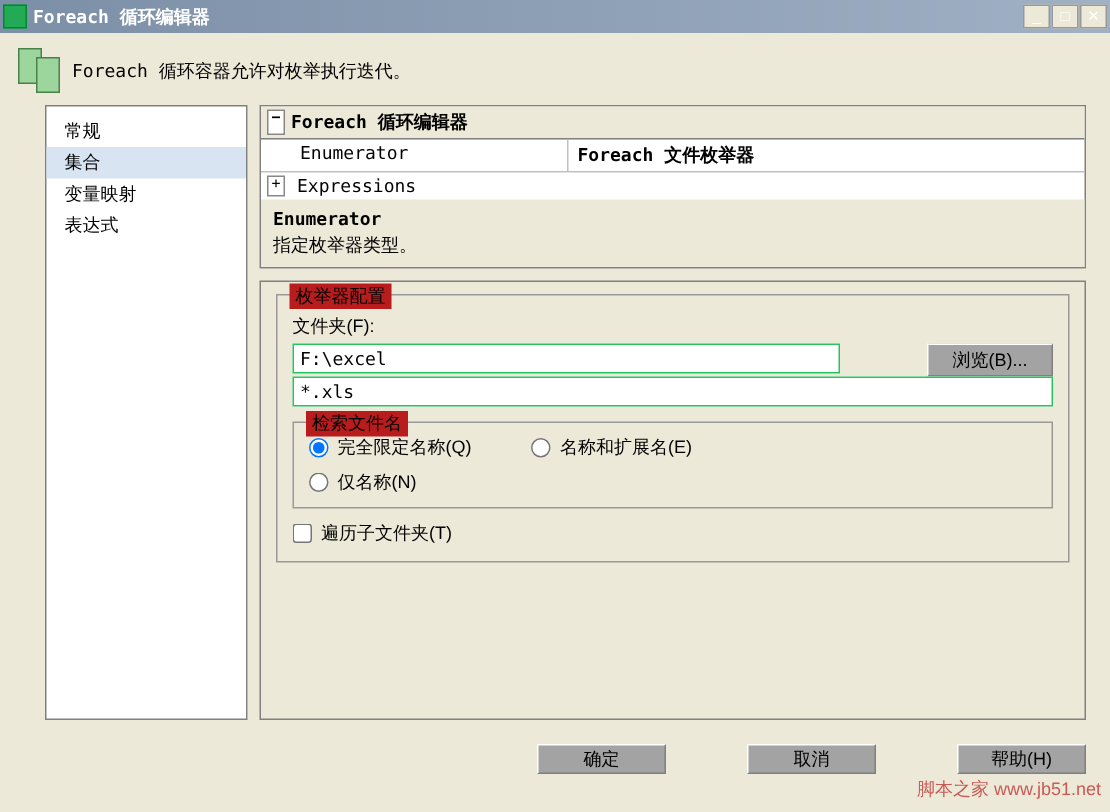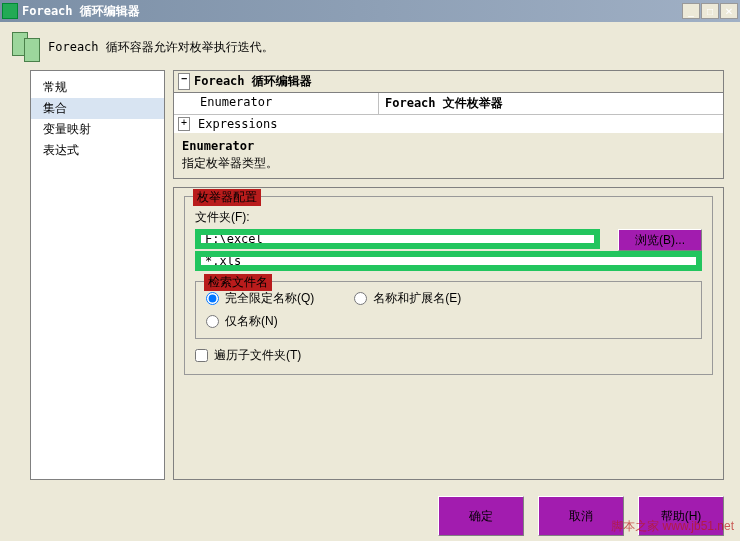--- a/index.html
+++ b/index.html
@@ -25,30 +25,30 @@
 .pg-row { display: flex; border-bottom: 1px solid #c0c0c0; }
 .pg-cell-label { width: 205px; padding: 2px 4px 2px 26px; font-family: "SimSun", monospace; border-right: 1px solid #c0c0c0; }
 .pg-cell-value { flex: 1; padding: 2px 6px; font-family: "SimSun", monospace; font-weight: bold; }
 .pg-expand-row { display: flex; padding: 2px 4px; }
 .pg-desc { background: #ece9d8; padding: 6px 8px; }
 .pg-desc-title { font-weight: bold; font-family: "SimSun", monospace; margin-bottom: 2px; }
 .config-panel { flex: 1; border: 1px solid #808080; background: #ece9d8; padding: 8px 10px; }
 .fieldset { border: 1px solid #999; padding: 8px 10px 10px 10px; margin-bottom: 8px; position: relative; }
 .legend { position: absolute; top: -8px; left: 8px; background: #b91c1c; padding: 0 4px; }
 .form-label { margin: 4px 0 3px 0; display: block; }
-input[type="text"] { width: 100%; height: 20px; border: 6px solid #22c55e; padding: 0 4px; font-family: "SimSun", monospace; font-size: 12px; }
+input[type="text"] { width: 100%; height: 20px; border: 1px solid #22c55e; padding: 0 4px; font-family: "SimSun", monospace; font-size: 12px; }
 .folder-row { display: flex; gap: 18px; }
 .folder-row input { flex: 1; }
-.btn { height: 22px; padding: 0 16px; background: #a21caf; border: 1px solid #808080; border-top-color: #fff; border-left-color: #fff; font-family: "SimSun", sans-serif; font-size: 12px; cursor: pointer; }
+.btn { height: 22px; padding: 0 16px; background: #a3a3a3; border: 1px solid #808080; border-top-color: #fff; border-left-color: #fff; font-family: "SimSun", sans-serif; font-size: 12px; cursor: pointer; margin-left: 40px; }
 .radio-fieldset { border: 1px solid #999; padding: 8px 10px; margin: 10px 0 8px 0; position: relative; }
 .radio-row { display: flex; gap: 40px; margin-bottom: 6px; }
 .radio-item, .check-item { display: flex; align-items: center; gap: 6px; }
 .radio-item input, .check-item input { width: auto; height: auto; }
 .button-bar { display: flex; justify-content: flex-end; gap: 14px; padding: 6px 16px 0 0; }
-.button-bar .btn { width: 86px; height: 40px; }
+.button-bar .btn { width: 86px; height: 20px; }
 .watermark { position: absolute; right: 6px; bottom: 6px; color: #b91c1c; font-size: 12px; opacity: 0.7; }
 </style>
 </head>
 <body>
 
 <div class="titlebar">
   <div class="titlebar-icon"></div>
   <div class="titlebar-title">Foreach 循环编辑器</div>
   <div class="window-controls">
     <div class="window-btn">_</div>

